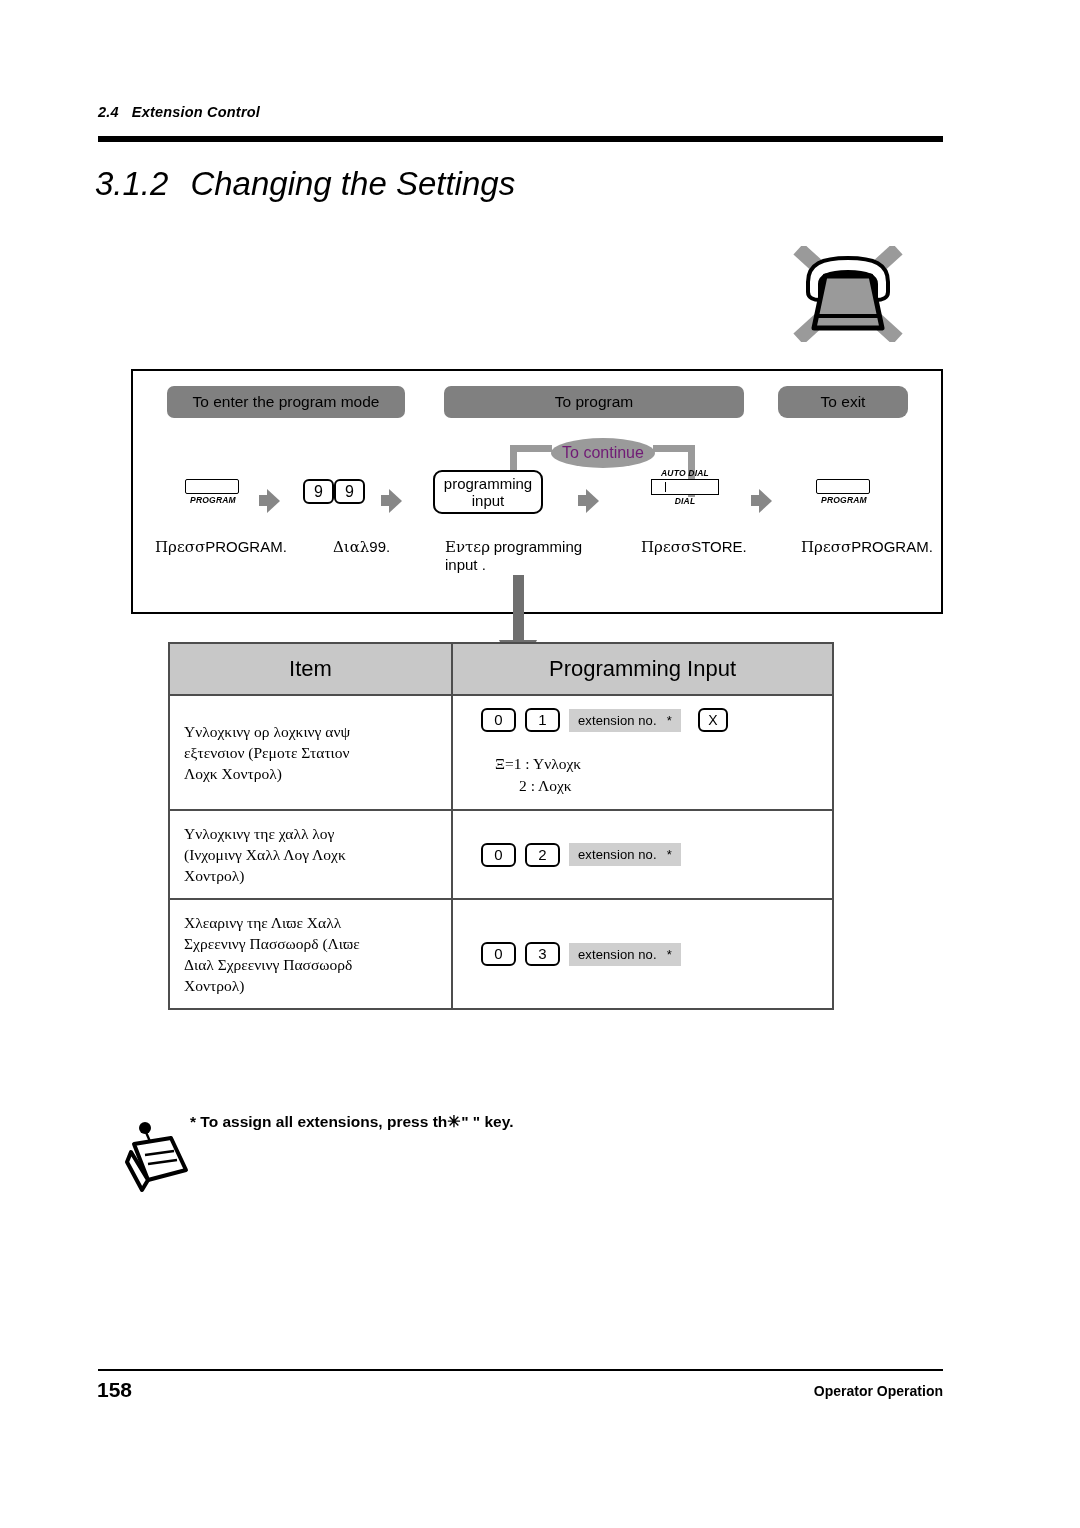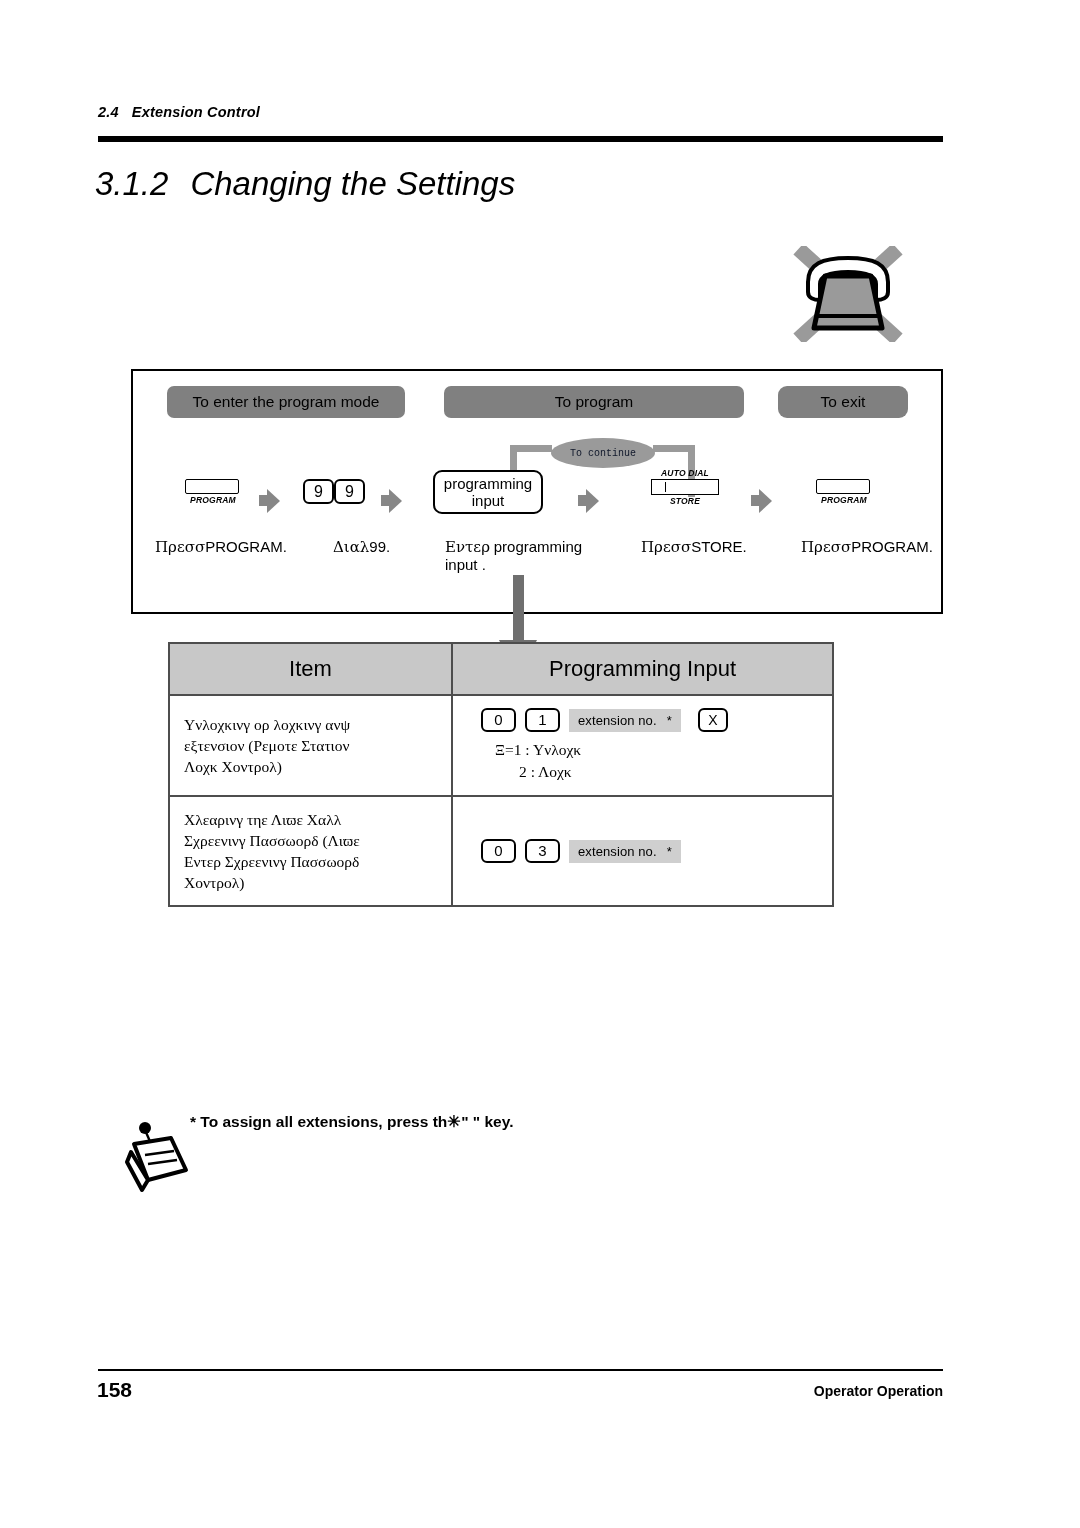--- a/index.html
+++ b/index.html
@@ -88,26 +88,25 @@
 
   
   #continue-bubble {
     position: absolute;
     left: 418px;
     top: 67px;
     width: 104px;
     height: 30px;
     background: #9a9a9a;
     border-radius: 50%;
-    color: #0f172a;
-    font-size: 10px;
+    color: #701a75;
+    font-size: 16px;
     display: flex;
     align-items: center;
     justify-content: center;
-    font-family: Liberation Mono, monospace;
   }
   #loop-left-h {
     position: absolute; left: 377px; top: 74px;
     width: 42px; height: 7px; background: #9a9a9a;
   }
   #loop-left-v {
     position: absolute; left: 377px; top: 74px;
     width: 7px; height: 32px; background: #9a9a9a;
   }
   #loop-left-arrow {
@@ -322,21 +321,21 @@
     font-size: 14px;
     text-align: center;
     line-height: 20px;
     margin-left: 8px;
   }
   .opt-line {
     font-family: "Liberation Serif", serif;
     font-size: 15.5px;
     line-height: 22px;
     margin-left: 28px;
-    margin-top: 7px;
+    margin-top: 21px;
   }
   .opt-line.indent { margin-left: 52px; margin-top: 0; }
 
   
   #note-icon {
     position: absolute;
     left: 124px;
     top: 1118px;
     width: 70px;
     height: 78px;
@@ -441,21 +440,21 @@
   </div>
 
   <div class="fat-arrow" style="left:445px;">
     <div class="shaft"></div>
       <div class="head"></div>
   </div>
 
   <div class="step store-key" style="left:513px; top:97px;">
     <div class="top-lbl">AUTO DIAL</div>
     <div class="cap"></div>
-    <div class="bot-lbl">STORE</div>
+    <div class="bot-lbl">DIAL</div>
   </div>
 
   <div class="fat-arrow" style="left:618px;">
     <div class="shaft"></div>
       <div class="head"></div>
   </div>
 
   <div class="step prog-key" style="left:683px;">
     <div class="cap"></div>
     <div class="cap-label">PROGRAM</div>
@@ -509,27 +508,43 @@
           <span class="code-key">0</span>
           <span class="code-key">1</span>
           <span class="ext-chip"><span>extension no.</span><span class="star">*</span></span>
           <span class="x-key">X</span>
         </div>
         <div class="opt-line">Ξ=1 : Υνλοχκ</div>
         <div class="opt-line indent">2 : Λοχκ</div>
       </td>
     </tr>
 
+    <tr>
+      <td class="col-item">
+        <div class="item-text">
+          <div>Υνλοχκινγ τηε χαλλ λογ</div>
+          <div>(Ινχομινγ Χαλλ Λογ Λοχκ</div>
+          <div>Χοντρολ)</div>
+        </div>
+      </td>
+      <td>
+        <div class="code-row">
+          <span class="code-key">0</span>
+          <span class="code-key">2</span>
+          <span class="ext-chip"><span>extension no.</span><span class="star">*</span></span>
+        </div>
+      </td>
+    </tr>
 
     <tr>
       <td class="col-item">
         <div class="item-text">
           <div>Χλεαρινγ τηε Λιϖε Χαλλ</div>
           <div>Σχρεενινγ Πασσωορδ (Λιϖε</div>
-          <div>Εντερ Σχρεενινγ Πασσωορδ</div>
+          <div>Διαλ Σχρεενινγ Πασσωορδ</div>
           <div>Χοντρολ)</div>
         </div>
       </td>
       <td>
         <div class="code-row">
           <span class="code-key">0</span>
           <span class="code-key">3</span>
           <span class="ext-chip"><span>extension no.</span><span class="star">*</span></span>
         </div>
       </td>

